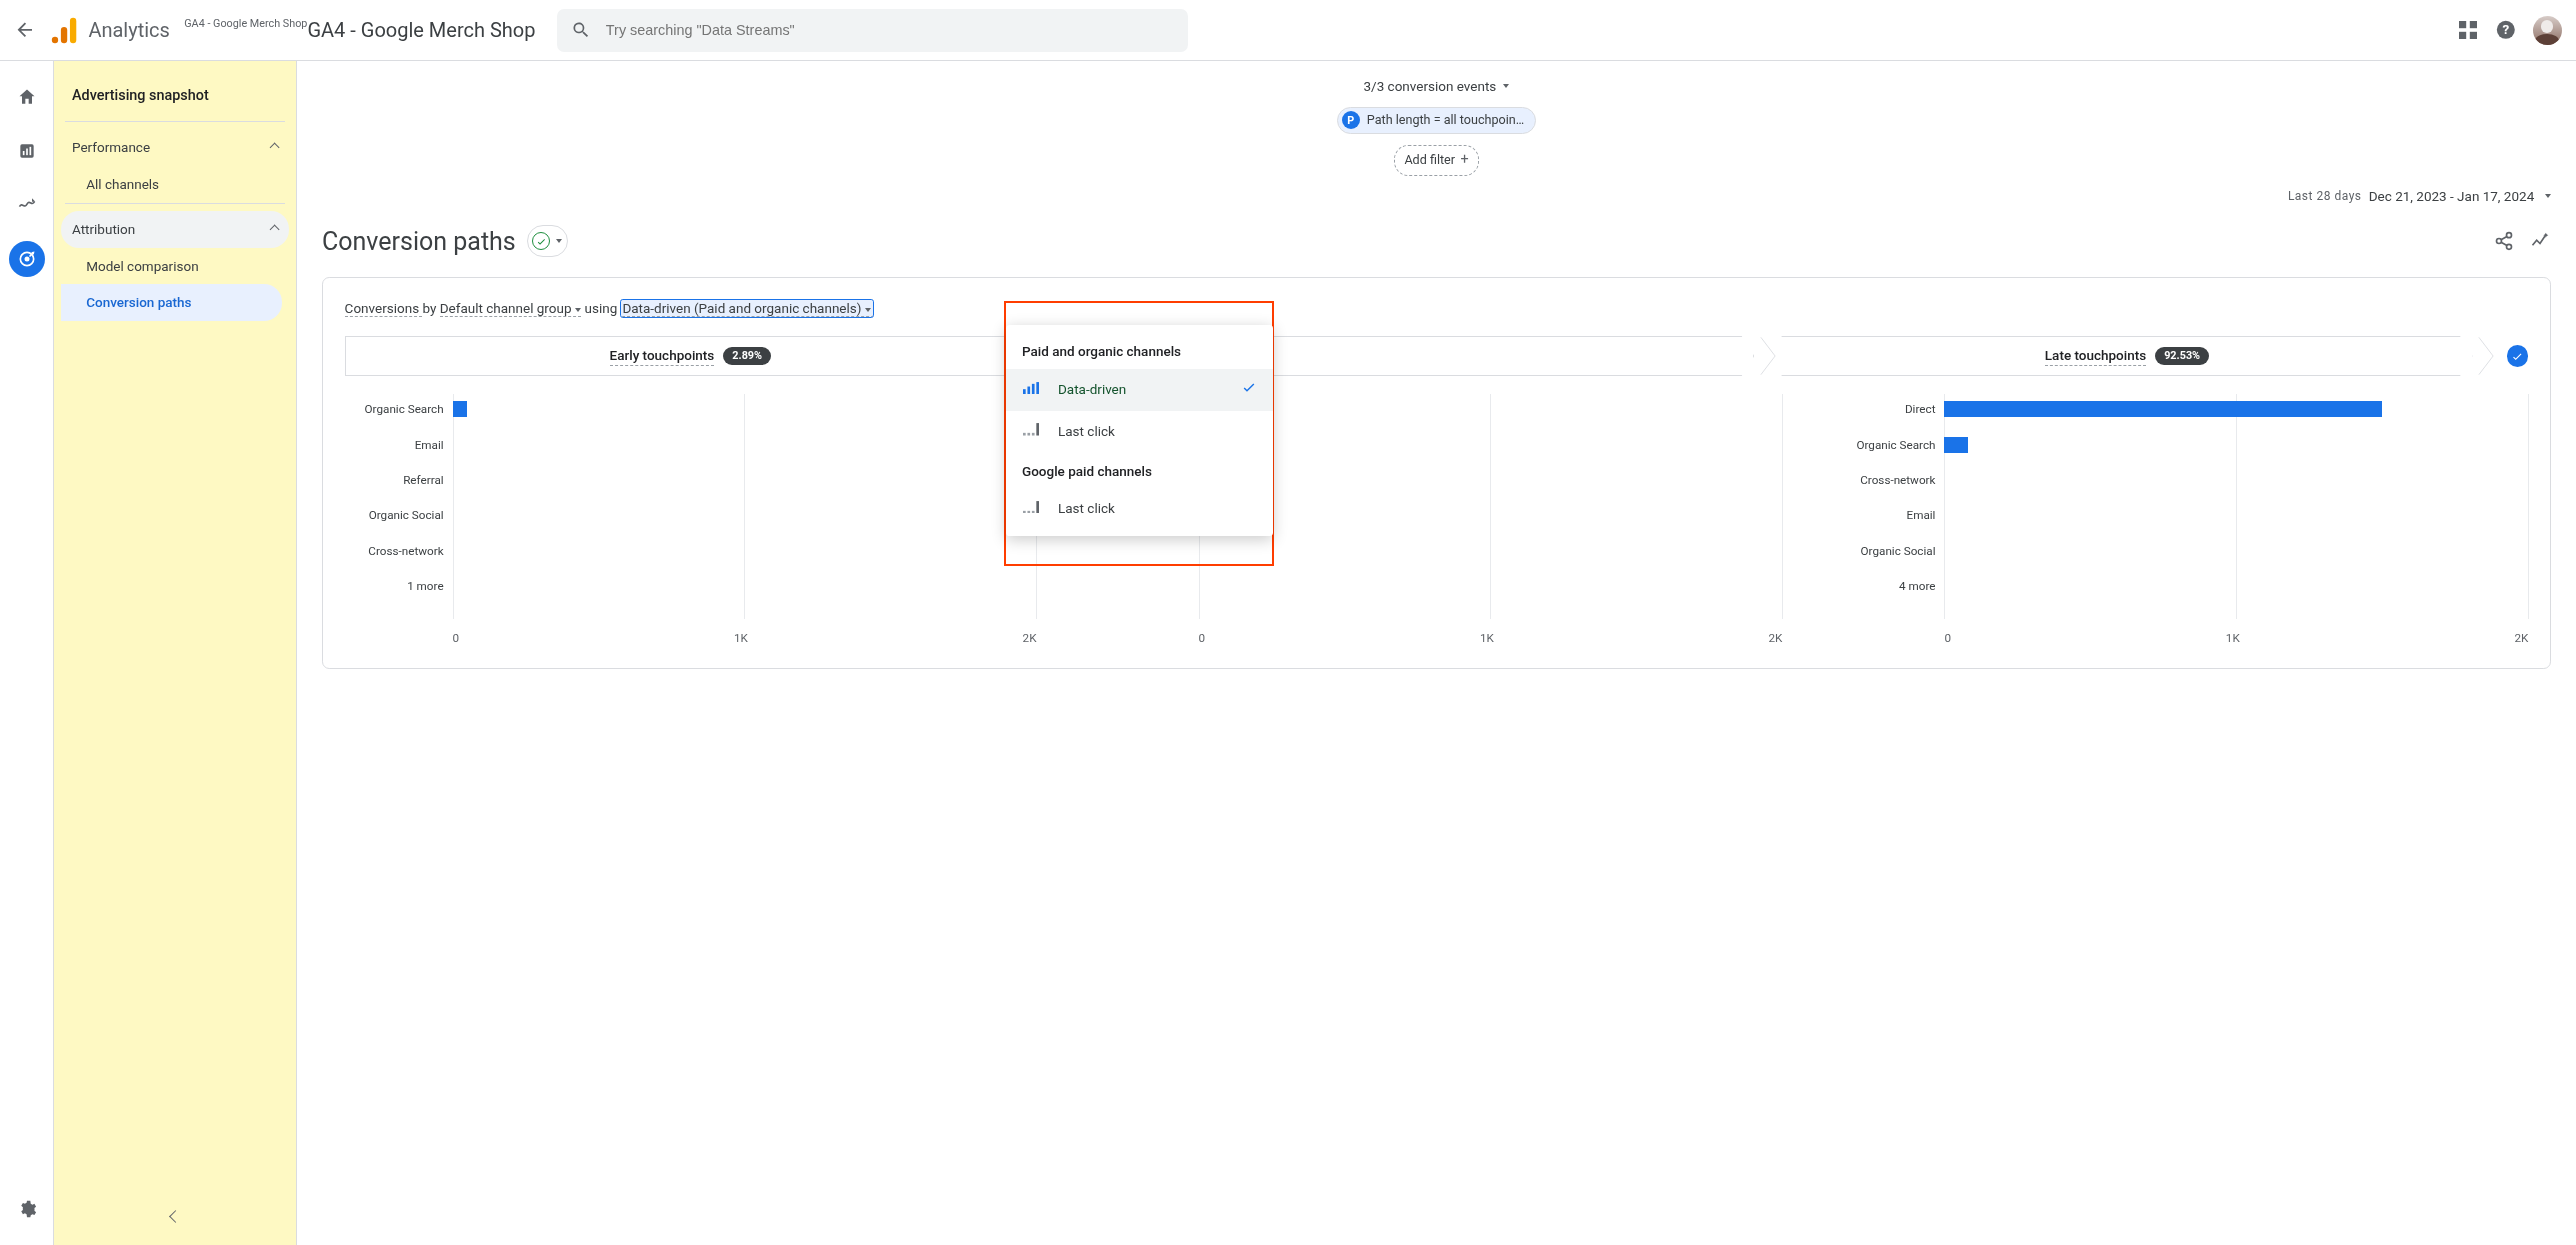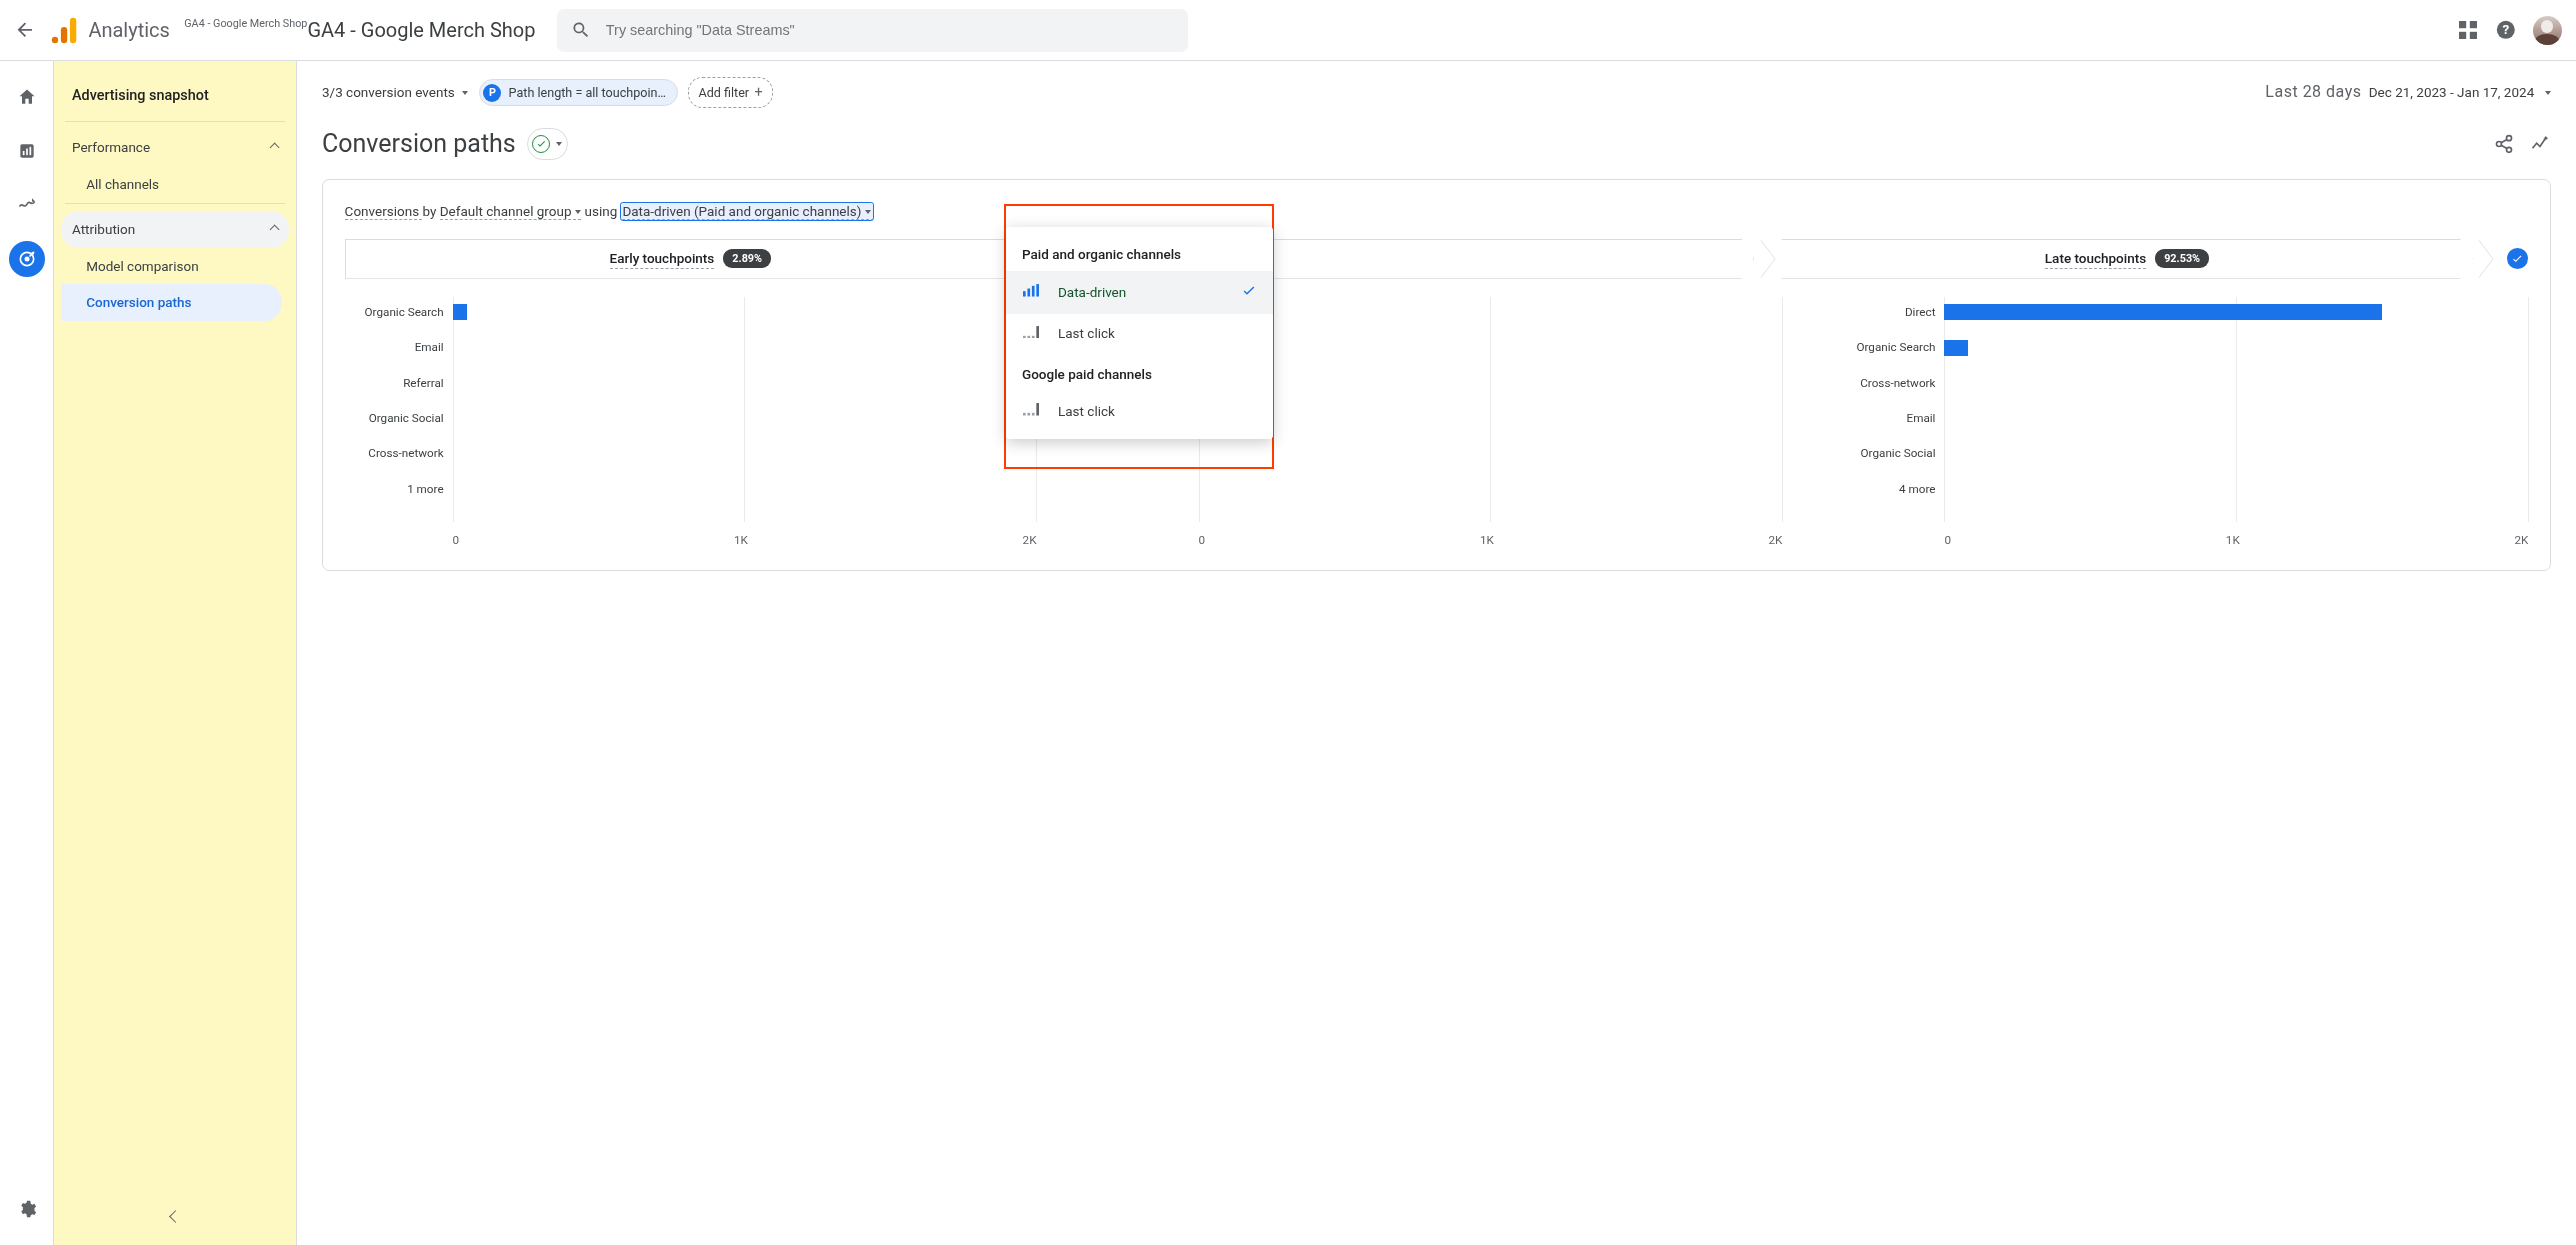--- a/index.html
+++ b/index.html
@@ -35,28 +35,28 @@
   .snap-title { font-size:14.4px; font-weight:500; padding: 7.2px 10.8px 14.4px; }
   .sec-divider { height:0.9px; background:#dadce0; margin: 0 3.6px 7.2px; }
   .sec-group { display:flex; align-items:center; justify-content:space-between; padding: 9px 10.8px; font-size:13.5px; color:#3c4043; cursor:pointer; border-radius:18px; }
   .sec-group.active-group { background:#f1f3f4; }
   .sec-item { padding: 9px 10.8px 9px 25px; font-size:13.5px; color:#3c4043; cursor:pointer; border-radius: 0 18px 18px 0; margin-right:7.2px; }
   .sec-item.selected { background:#e8f0fe; color:#1967d2; font-weight:500; }
   .collapse-ctrl { position:absolute; bottom:10.8px; left:50%; transform:translateX(-50%); width:36px; height:36px; display:flex; align-items:center; justify-content:center; cursor:pointer; color:#5f6368; }
   
   
   .content { flex:1; background:#fff; overflow:auto; padding: 0; }
-  .toolbar-row { display:flex; align-items:center; padding: 16px 25px 10.8px; gap:10.8px; }
+  .toolbar-row { display:flex; align-items:center; padding: 16px 25px 10.8px; gap:10.8px;flex-direction:column; }
   .conv-events { font-size:13.5px; color:#3c4043; cursor:pointer; display:flex; align-items:center; gap:3.6px; }
   .filter-chip { display:flex; align-items:center; gap:7.2px; border:0.9px dashed #bdc1c6; border-radius:14.4px; padding: 3.6px 10.8px 3.6px 3.6px; font-size:12.6px; color:#3c4043; cursor:pointer; }
   .filter-chip.applied { border:0.9px solid #dadce0; background:#e8f0fe; padding-left:3.6px; }
   .chip-circle { width:18px; height:18px; border-radius:50%; background:#1a73e8; color:#fff; font-size:10.8px; font-weight:700; display:flex; align-items:center; justify-content:center; }
   .chip-add { border:0.9px dashed #9aa0a6; border-radius:14.4px; padding:4.5px 9px; font-size:12.6px; color:#3c4043; display:flex; align-items:center; gap:5.4px; cursor:pointer; }
   .date-box { margin-left:auto; display:flex; align-items:center; gap:7.2px; font-size:13.5px; color:#3c4043; cursor:pointer; }
-  .date-pre { font-size:16px; color:#5f6368; letter-spacing:0.5px; }
+  .date-pre { font-size:12px; color:#5f6368; letter-spacing:0.5px; }
   
   .title-row { display:flex; align-items:center; padding: 7.2px 25px 18px; gap:10.8px; }
   .page-title { font-size:25px; color:#3c4043; }
   .status-btn { width:41px; height:32px; border-radius:18px; border:0.9px solid #dadce0; display:flex; align-items:center; justify-content:center; gap:1.8px; cursor:pointer; }
   .status-check { width:18px; height:18px; border:1.8px solid #1e8e3e; border-radius:50%; display:flex; align-items:center; justify-content:center; color:#1e8e3e; }
   .title-actions { margin-left:auto; display:flex; gap:14.4px; color:#5f6368; }
   .title-actions > div { cursor:pointer; width:21.6px; height:21.6px; display:flex; align-items:center; justify-content:center; }
   
   .card { margin: 0 25px 18px; border:0.9px solid #dadce0; border-radius:7.2px; padding: 21.6px; position:relative; }
   .card-sentence { font-size:13.5px; color:#3c4043; margin-bottom:18px; }

